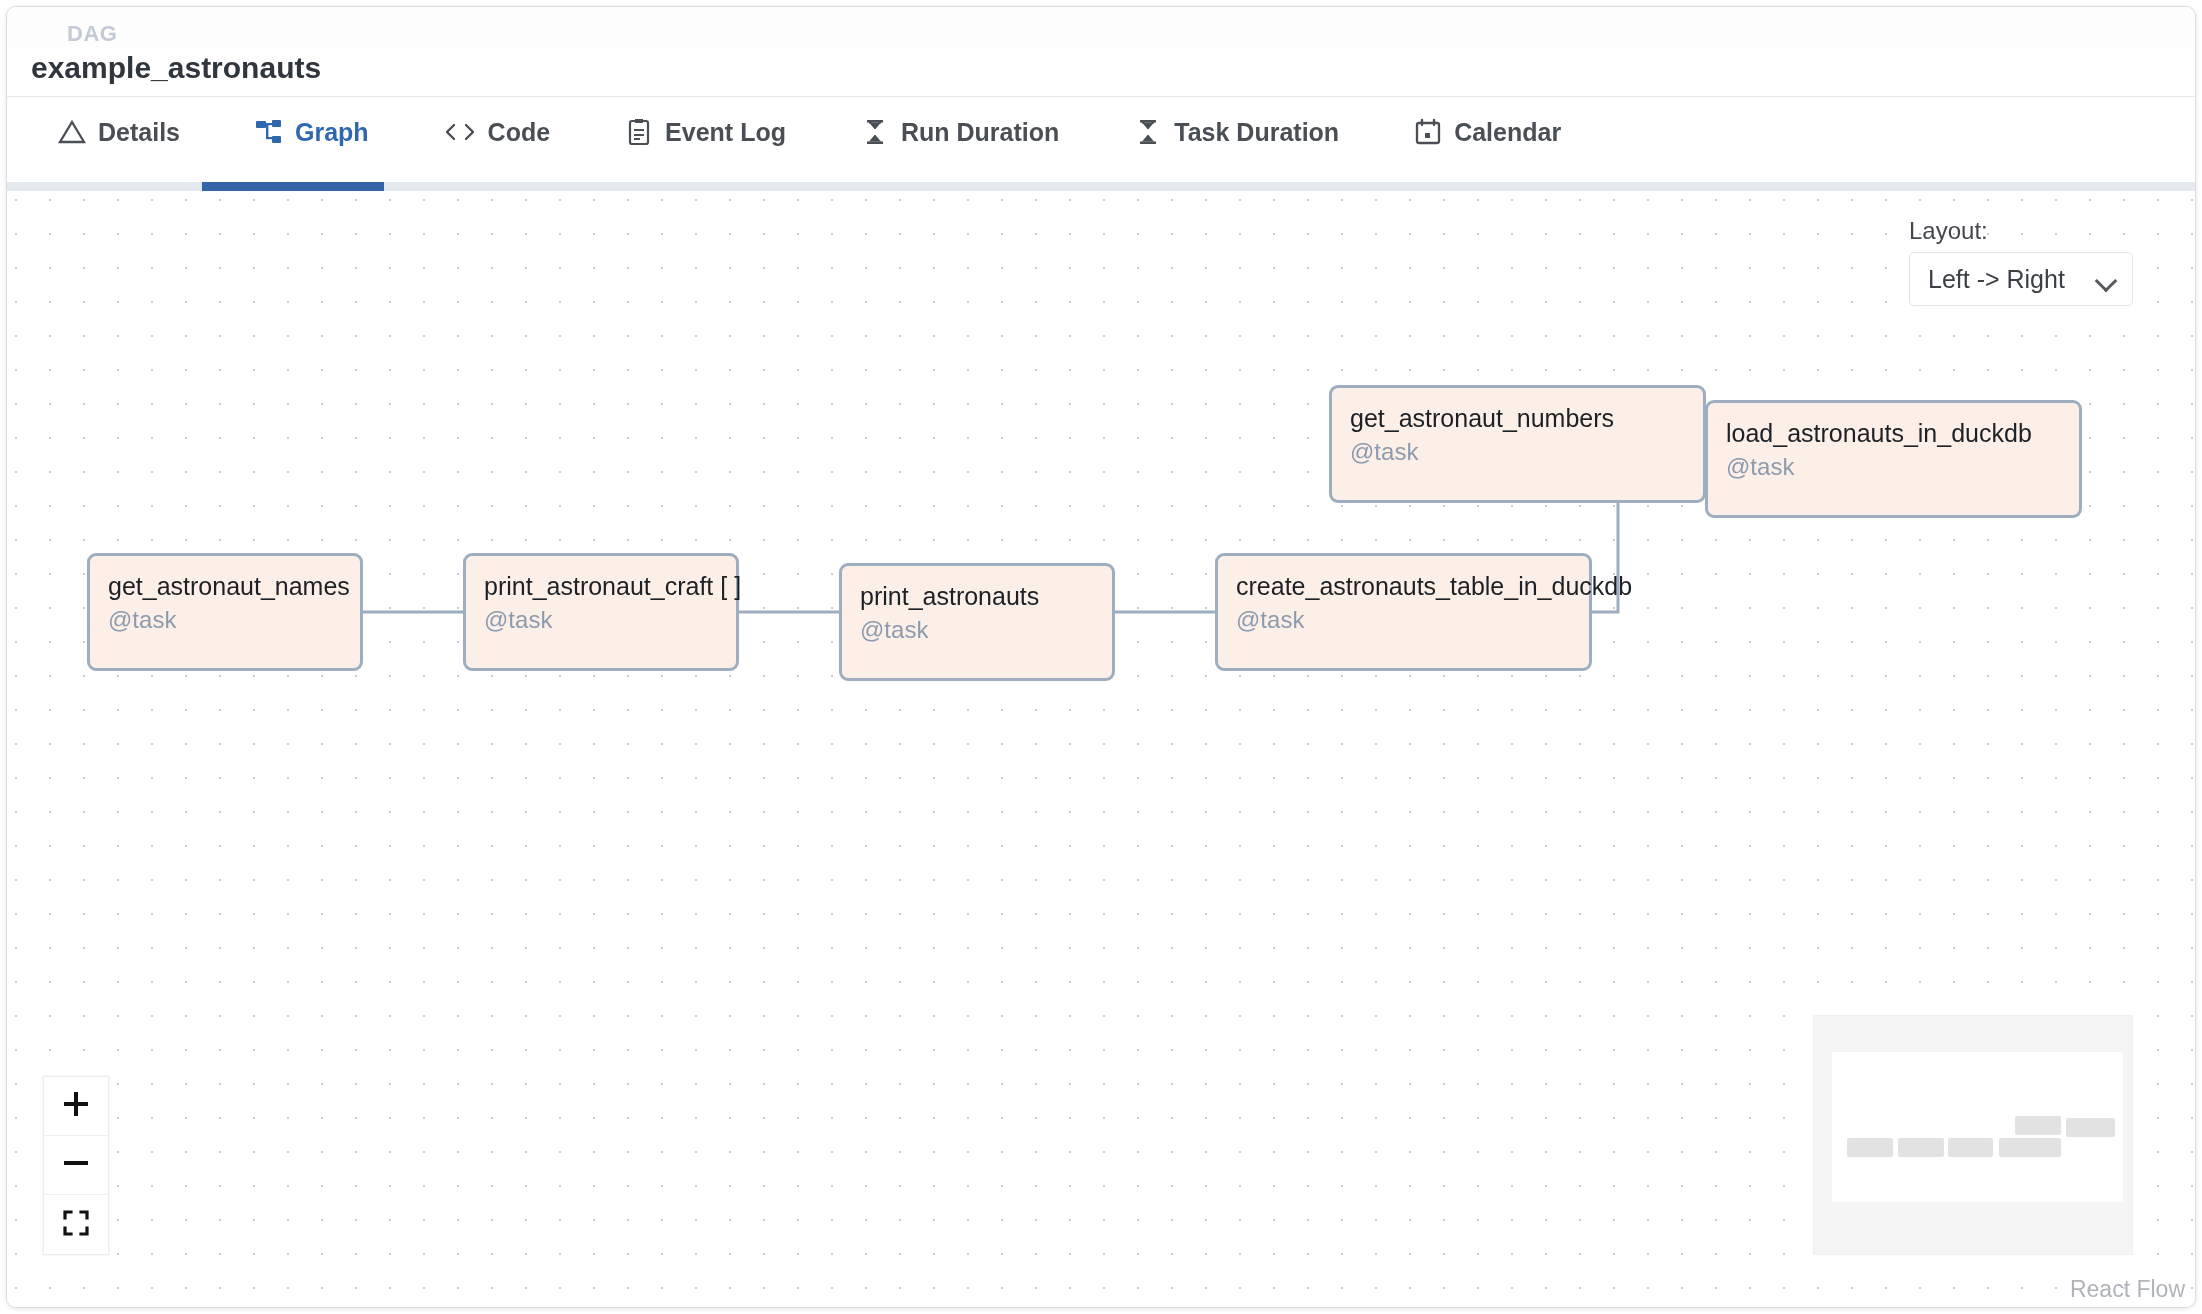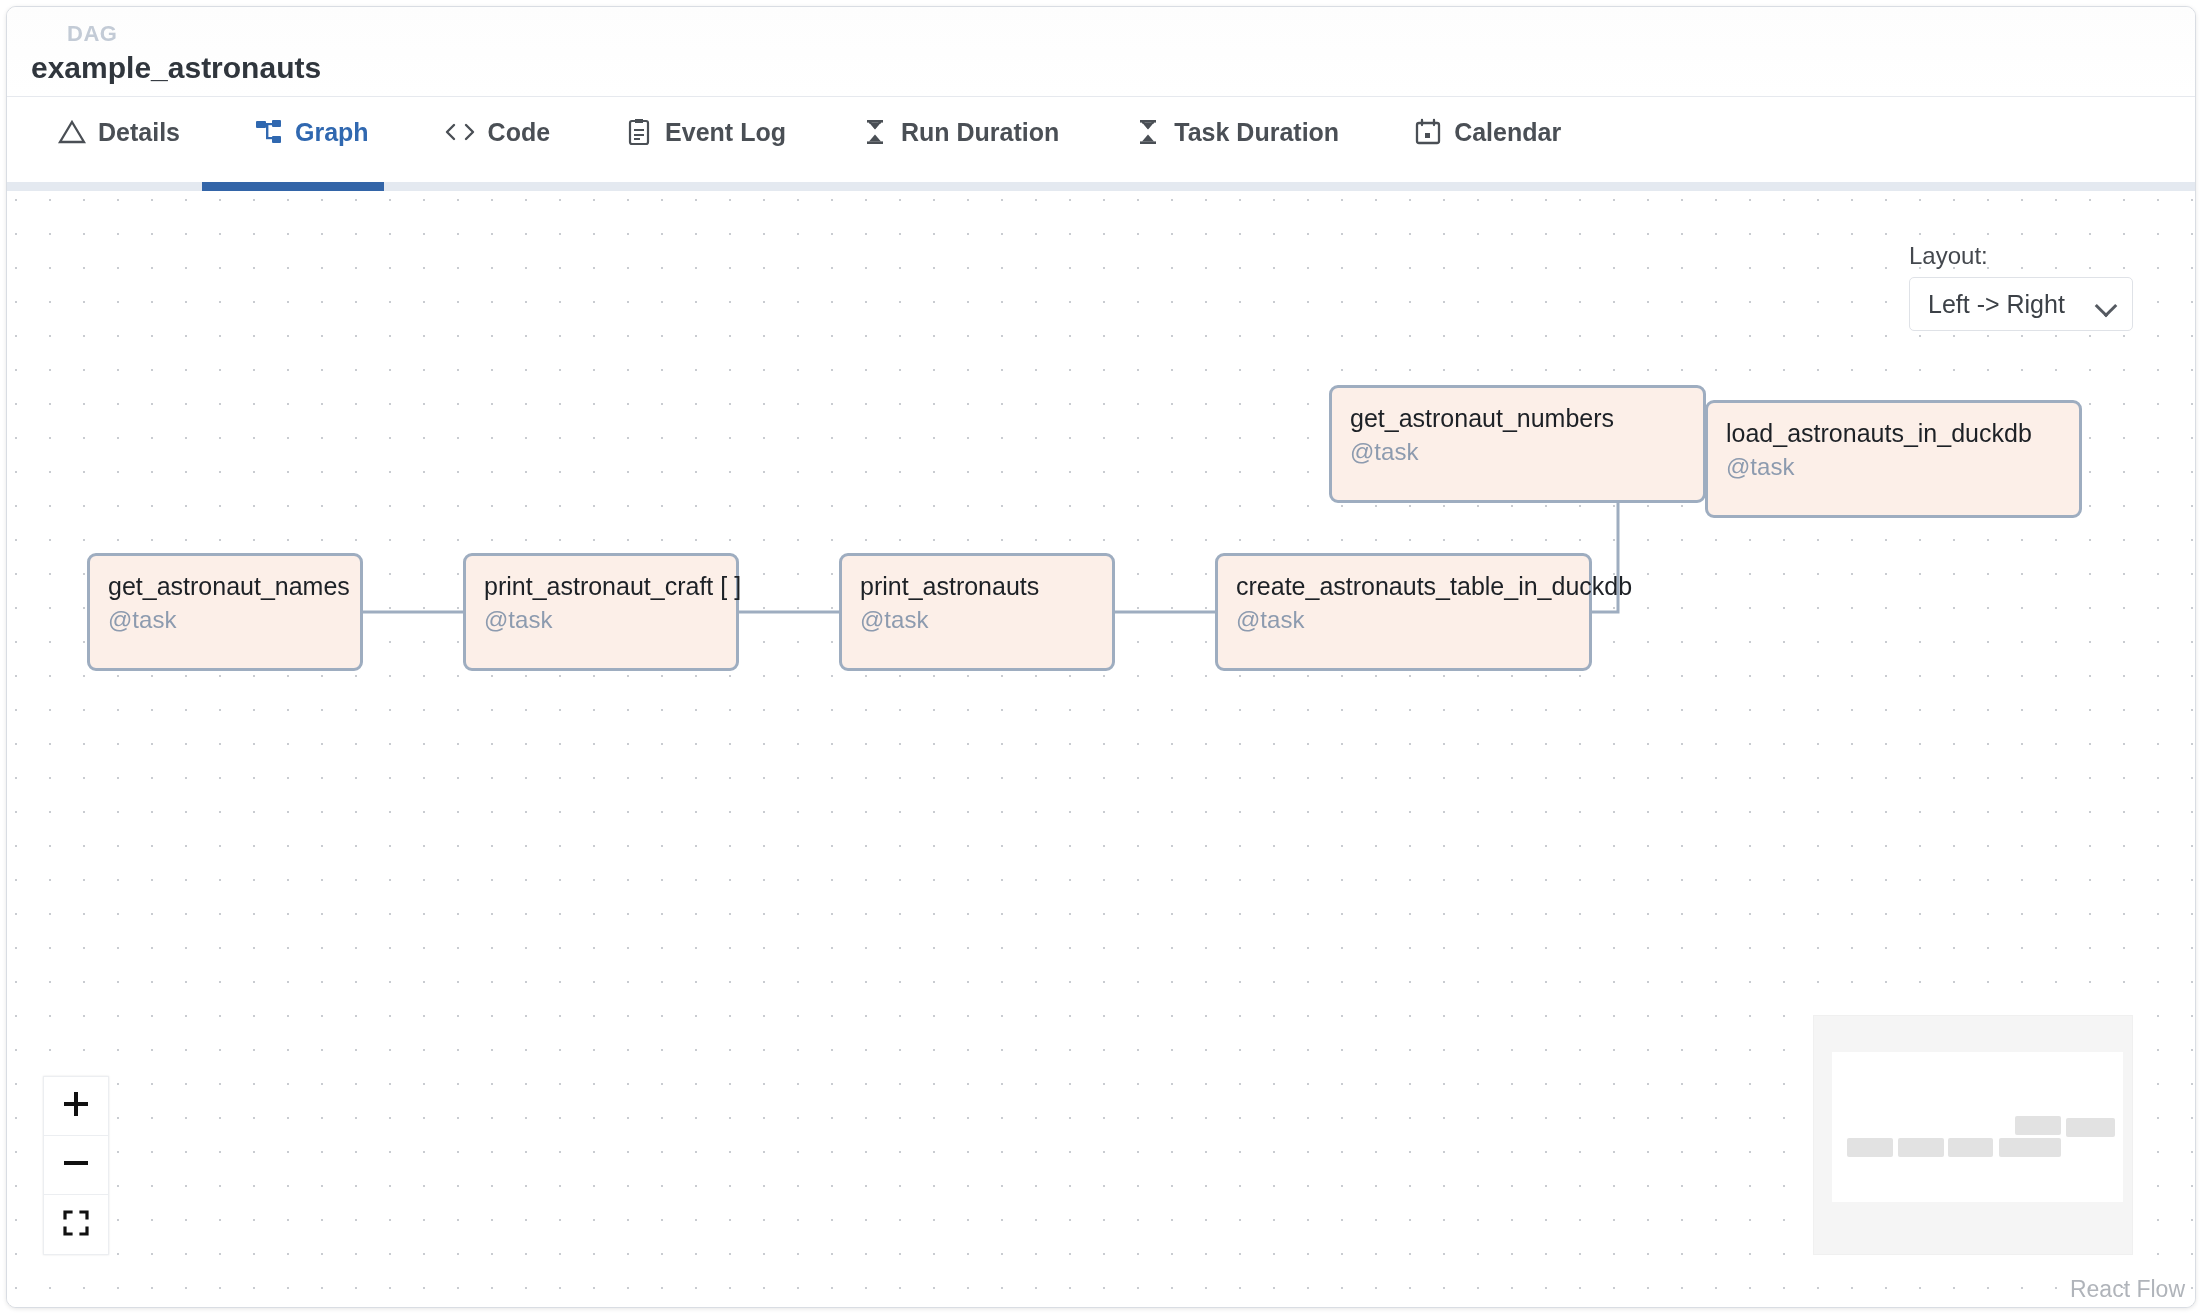--- a/index.html
+++ b/index.html
@@ -66,21 +66,21 @@
     background-color: #ffffff;
     background-image: radial-gradient(circle at 1px 1px, #c9ccd1 1.3px, transparent 1.4px);
     background-size: 34px 34px;
     background-position: 8px 8px;
     overflow: hidden;
   }
 
   
   .layout-ctl {
     position: absolute; right: 62px; top: 25px;
-    display: flex; flex-direction: column; align-items: flex-start; margin-top: 25px;
+    display: flex; flex-direction: column; align-items: flex-start;
   }
   .layout-label { font-size: 24px; color: #44484e; line-height: 30px; margin-bottom: 6px; }
   .layout-select {
     width: 224px; height: 54px;
     background: #ffffff; border: 1px solid #dfe2e7; border-radius: 5px;
     display: flex; align-items: center; justify-content: space-between;
     padding: 0 16px 0 18px;
     font-size: 25px; color: #3c4147;
     cursor: pointer;
   }
@@ -234,21 +234,21 @@
       </svg>
     <div id="nodes-layer">
         <div class="node" style="left: 80px; top: 362px; width: 276px; height: 118px;">
           <div class="node-title">get_astronaut_names</div>
           <div class="node-sub">@task</div>
         </div>
         <div class="node" style="left: 456px; top: 362px; width: 276px; height: 118px;">
           <div class="node-title">print_astronaut_craft [ ]</div>
           <div class="node-sub">@task</div>
         </div>
-        <div class="node" style="left: 832px; top: 362px; width: 276px; height: 118px;">
+        <div class="node" style="left: 832px; top: 372px; width: 276px; height: 118px;">
           <div class="node-title">print_astronauts</div>
           <div class="node-sub">@task</div>
         </div>
         <div class="node" style="left: 1208px; top: 362px; width: 377px; height: 118px;">
           <div class="node-title">create_astronauts_table_in_duckdb</div>
           <div class="node-sub">@task</div>
         </div>
         <div class="node" style="left: 1322px; top: 194px; width: 377px; height: 118px;">
           <div class="node-title">get_astronaut_numbers</div>
           <div class="node-sub">@task</div>

